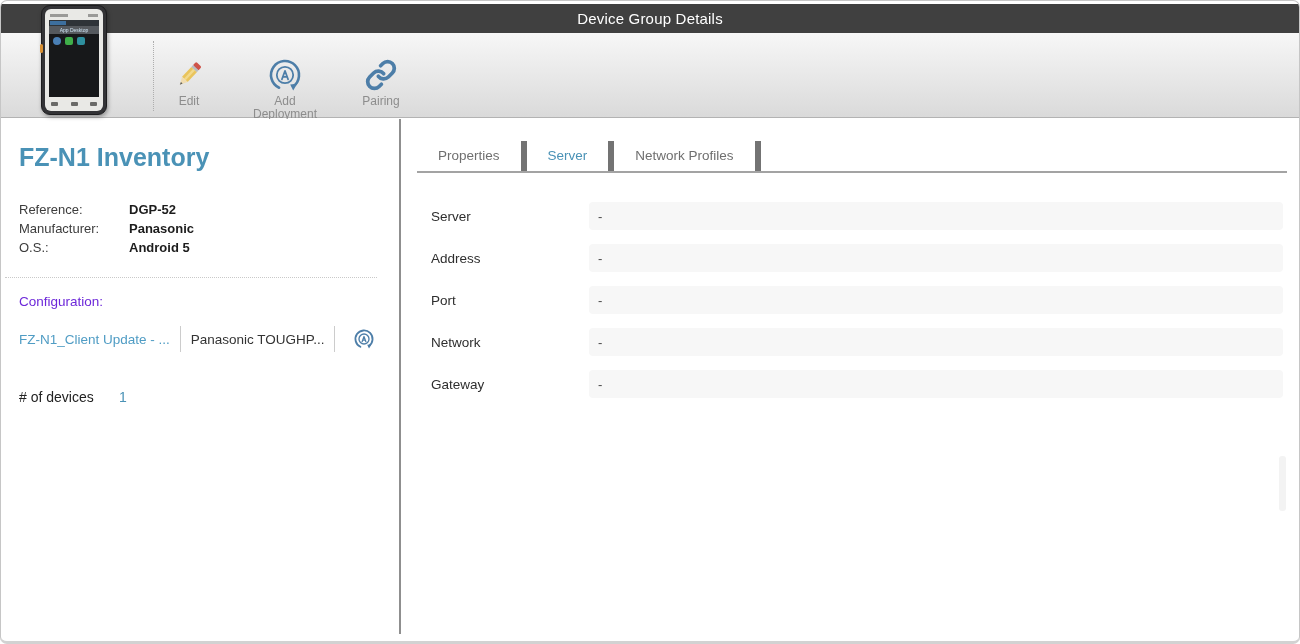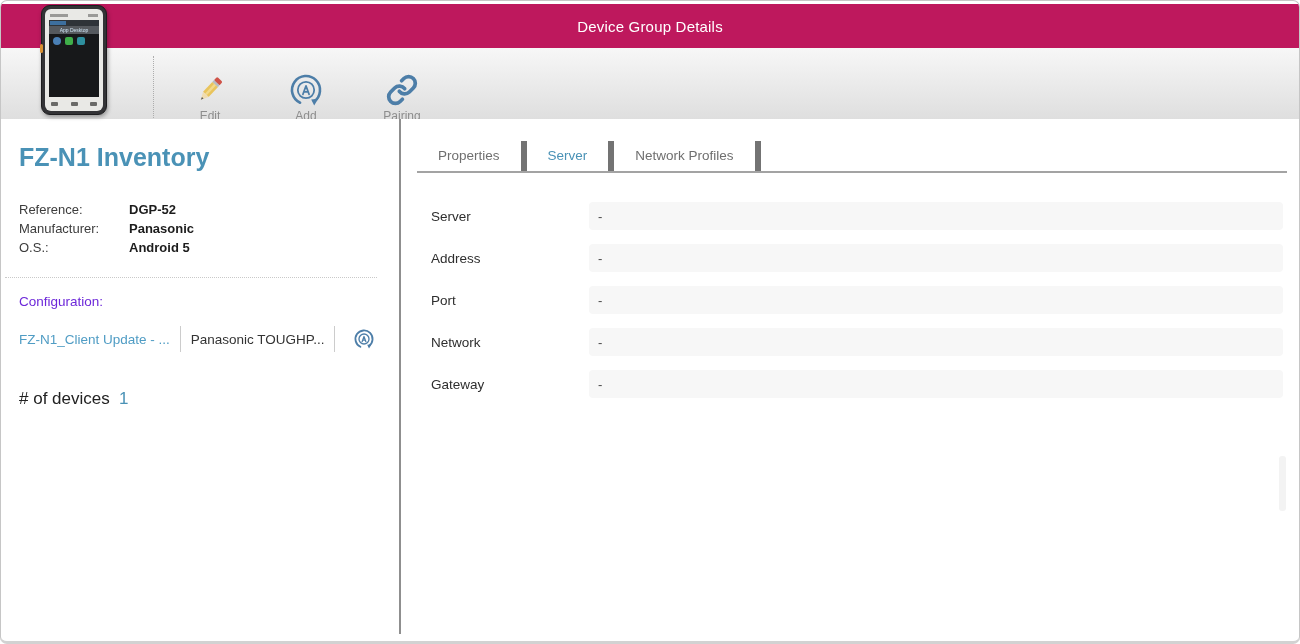--- a/index.html
+++ b/index.html
@@ -13,22 +13,22 @@
     background: #ffffff;
     border: 1px solid #c6c6c6;
     border-bottom: 3px solid #d2d2d2;
     border-radius: 7px;
     overflow: hidden;
   }
 
   
   .titlebar {
     margin-top: 3px;
-    height: 44px;
-    background: #be185d;
+    height: 29px;
+    background: #404040;
     color: #ffffff;
     display: flex;
     align-items: center;
     justify-content: center;
     font-size: 15px;
     letter-spacing: 0.2px;
   }
 
   
   .toolbar {
@@ -39,21 +39,21 @@
   }
   .toolbar-sep {
     position: absolute;
     left: 152px;
     top: 8px;
     bottom: 6px;
     border-left: 1px dotted #adadad;
   }
   .tool-buttons {
     position: absolute;
-    left: 161px;
+    left: 140px;
     top: 0;
     height: 100%;
     display: flex;
   }
   .tool-btn {
     width: 96px;
     padding-top: 24px;
     display: flex;
     flex-direction: column;
     align-items: center;
@@ -168,21 +168,21 @@
   .dotted-sep {
     margin: 20px 6px 0 -14px;
     border-top: 1px dotted #c9c9c9;
   }
   .config-label { margin-top: 16px; font-size: 13.5px; color: #6d28d9; }
   .config-row { margin-top: 17px; display: flex; align-items: center; }
   .config-link { font-size: 13.5px; color: #4f9cc4; cursor: pointer; white-space: nowrap; }
   .config-divider { width: 1px; height: 26px; background: #cccccc; margin: 0 10px; }
   .config-profile { font-size: 13.5px; color: #333333; white-space: nowrap; }
   .config-icon { margin-left: 8px; display: flex; align-items: center; cursor: pointer; }
-  .devices-row { margin-top: 37px; display: flex; font-size: 17px; color: #222222; }
+  .devices-row { margin-top: 37px; display: flex; font-size: 14px; color: #222222; }
   .devices-label { width: 100px; }
   .devices-count { color: #4a92b6; cursor: pointer; }
 
   
   .v-divider {
     width: 2px;
     flex: 0 0 2px;
     background: #8f8f8f;
     height: calc(100% - 3px);
   }

